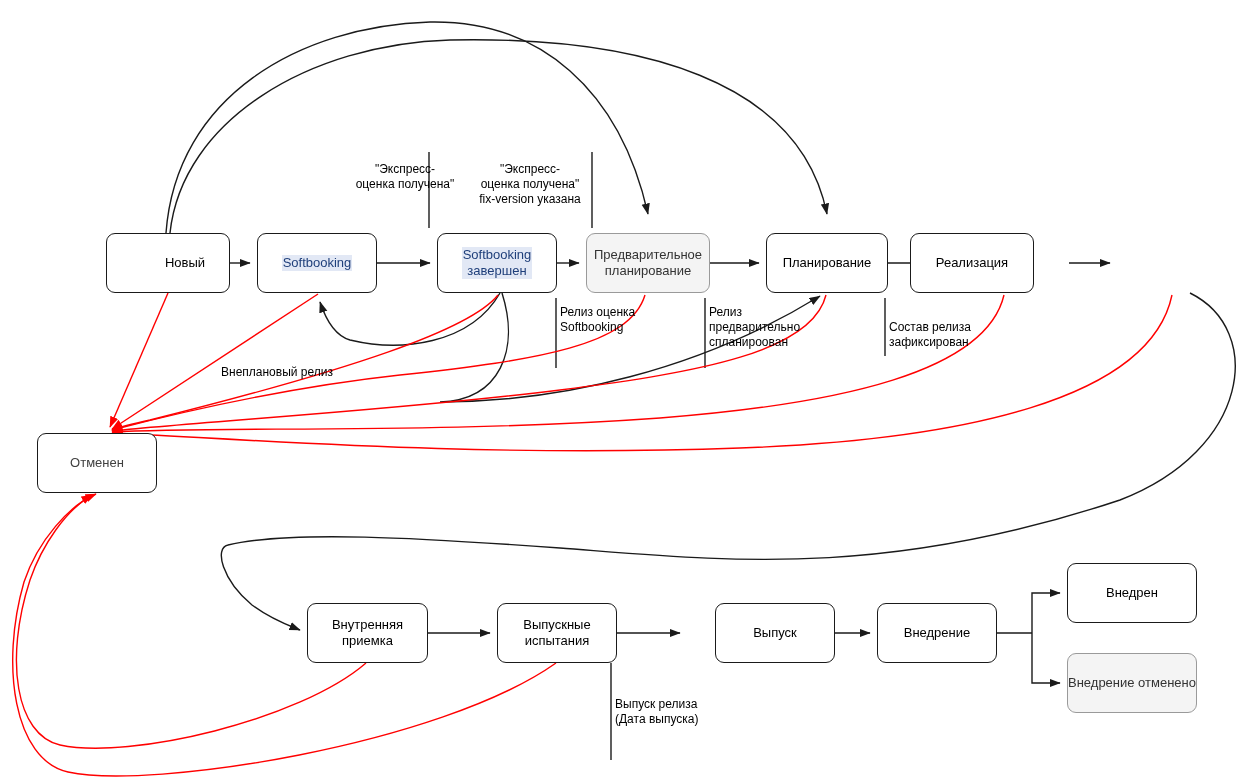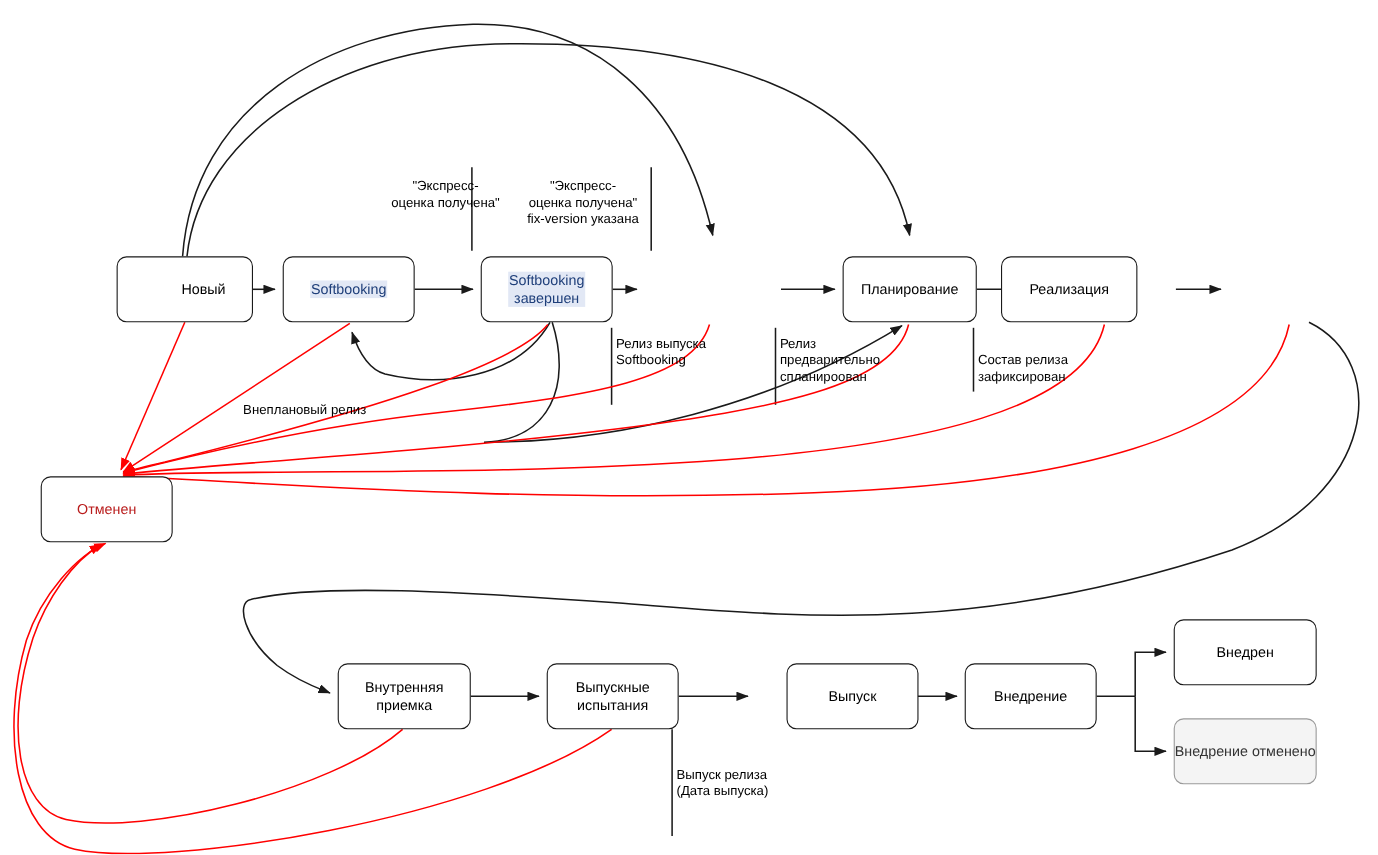--- a/index.html
+++ b/index.html
@@ -45,21 +45,21 @@
     color: #333333;
   }
   .node.blue-text {
     color: #1f3f7a;
   }
   .node.blue-text .label {
     background: #e2e8f5;
     padding: 0 1px;
   }
   .node.red-text {
-    color: #b91c1c;
+    color: #404040;
   }
   .node .label {
     display: block;
     white-space: pre-line;
   }
   .edge-label {
     position: absolute;
     font-size: 12px;
     line-height: 15px;
     color: #000000;
@@ -136,20 +136,24 @@
   <div class="node" style="left:106px;top:233px;width:124px;height:60px;padding-left:34px;">
     <span class="label">Новый</span>
   </div>
   <div class="node blue-text" style="left:257px;top:233px;width:120px;height:60px;">
     <span class="label">Softbooking</span>
   </div>
   <div class="node blue-text" style="left:437px;top:233px;width:120px;height:60px;">
     <span class="label">Softbooking
 завершен</span>
   </div>
+  <div class="node shaded" style="left:586px;top:233px;width:124px;height:60px;">
+    <span class="label">Предварительное
+планирование</span>
+  </div>
   <div class="node" style="left:766px;top:233px;width:122px;height:60px;">
     <span class="label">Планирование</span>
   </div>
   <div class="node" style="left:910px;top:233px;width:124px;height:60px;">
     <span class="label">Реализация</span>
   </div>
   <div class="node red-text" style="left:37px;top:433px;width:120px;height:60px;">
     <span class="label">Отменен</span>
   </div>
   <div class="node" style="left:307px;top:603px;width:121px;height:60px;">
@@ -171,21 +175,21 @@
   </div>
   <div class="node shaded" style="left:1067px;top:653px;width:130px;height:60px;">
     <span class="label">Внедрение отменено</span>
   </div>
 
   <div class="edge-label" style="left:345px;top:162px;width:120px;text-align:center;">"Экспресс-
 оценка получена"</div>
   <div class="edge-label" style="left:468px;top:162px;width:124px;text-align:center;">"Экспресс-
 оценка получена"
 fix-version указана</div>
-  <div class="edge-label" style="left:560px;top:305px;width:110px;text-align:left;">Релиз выпуска
+  <div class="edge-label" style="left:560px;top:305px;width:110px;text-align:left;">Релиз оценка
 Softbooking</div>
   <div class="edge-label" style="left:709px;top:305px;width:110px;text-align:left;">Релиз
 предварительно
 спланироован</div>
   <div class="edge-label" style="left:889px;top:320px;width:110px;text-align:left;">Состав релиза
 зафиксирован</div>
   <div class="edge-label" style="left:221px;top:365px;width:160px;text-align:left;">Внеплановый релиз</div>
   <div class="edge-label" style="left:615px;top:697px;width:130px;text-align:left;">Выпуск релиза
 (Дата выпуска)</div>
 

